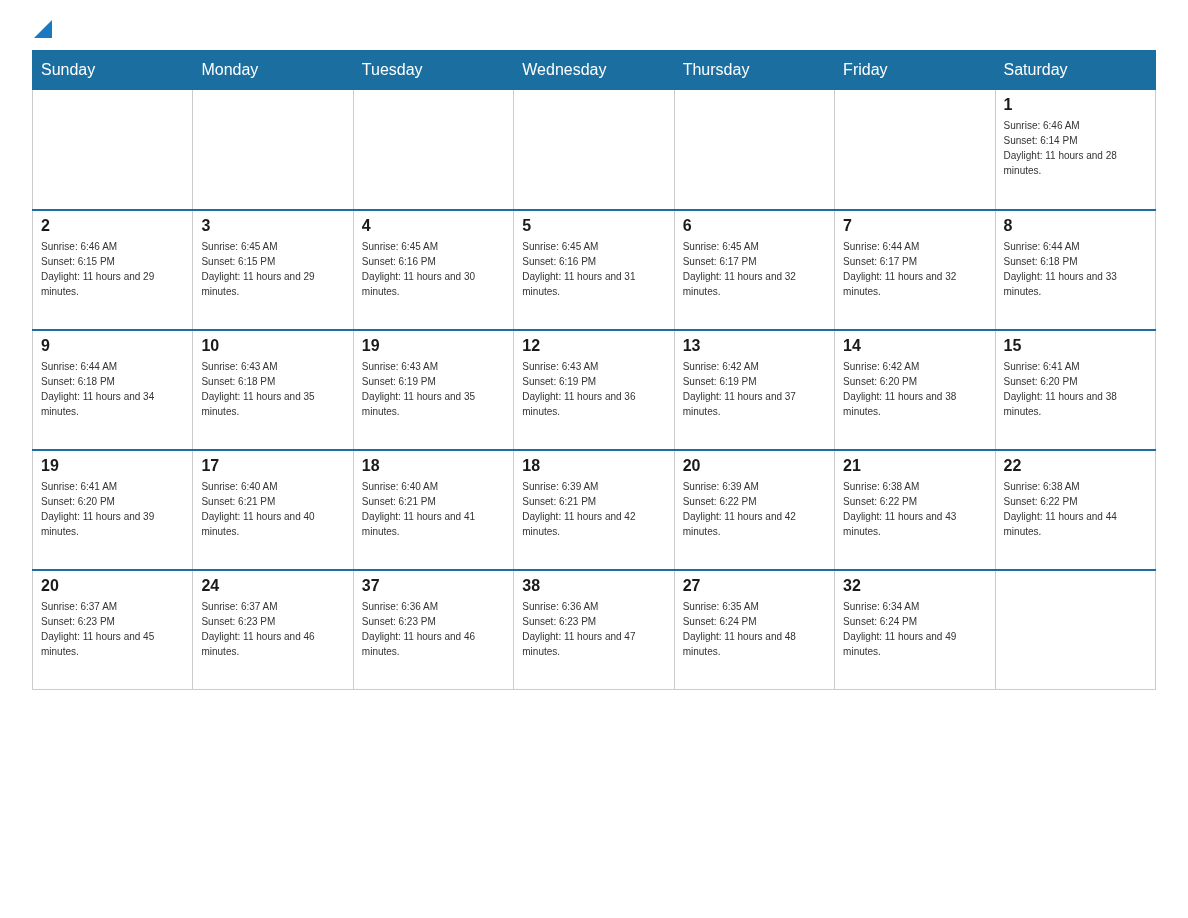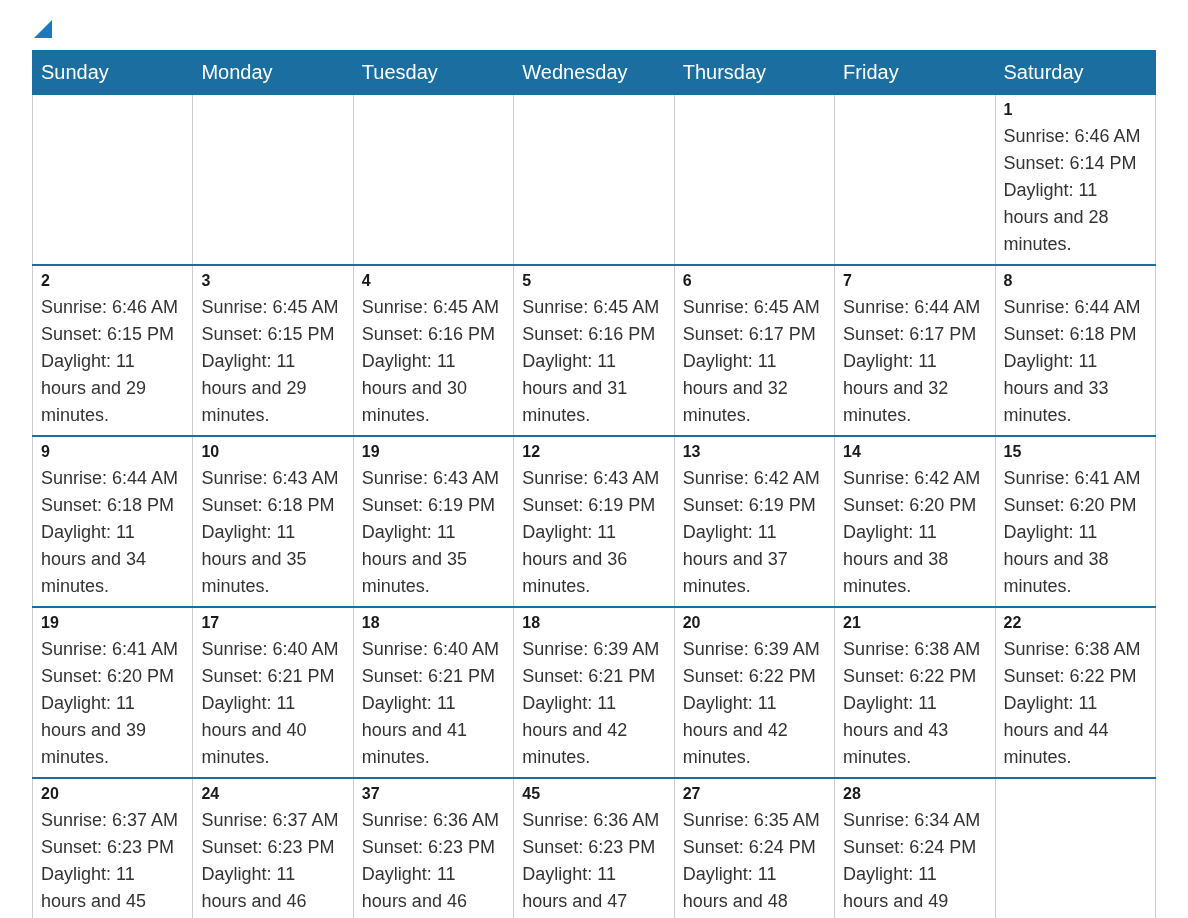--- a/index.html
+++ b/index.html
@@ -51,21 +51,21 @@
     .calendar {
       width: 100%;
       border-collapse: collapse;
       table-layout: fixed;
     }
     .calendar th {
       background-color: #1a6fa0;
       color: #fff;
       padding: 10px 8px;
       text-align: left;
-      font-size: 20px;
+      font-size: 16px;
       font-weight: normal;
       border: 1px solid #1a6fa0;
     }
     .calendar td {
       vertical-align: top;
       padding: 6px 8px;
       border: 1px solid #ccc;
       font-size: 13px;
       color: #333;
       height: 120px;
@@ -73,21 +73,21 @@
     .calendar td.empty {
       background: #fff;
     }
     .day-number {
       font-size: 16px;
       font-weight: bold;
       color: #1a1a1a;
       margin-bottom: 4px;
     }
     .day-info {
-      font-size: 18px;
+      font-size: 10px;
       color: #333;
       line-height: 1.5;
     }
     .row-divider td {
       border-top: 2px solid #1a6fa0;
     }
   </style>
 </head>
 <body>
 
@@ -231,27 +231,27 @@
         </td>
         <td>
           <div class="day-number">24</div>
           <div class="day-info">Sunrise: 6:37 AM<br>Sunset: 6:23 PM<br>Daylight: 11 hours and 46 minutes.</div>
         </td>
         <td>
           <div class="day-number">37</div>
           <div class="day-info">Sunrise: 6:36 AM<br>Sunset: 6:23 PM<br>Daylight: 11 hours and 46 minutes.</div>
         </td>
         <td>
-          <div class="day-number">45</div>
+          <div class="day-number">38</div>
           <div class="day-info">Sunrise: 6:36 AM<br>Sunset: 6:23 PM<br>Daylight: 11 hours and 47 minutes.</div>
         </td>
         <td>
           <div class="day-number">27</div>
           <div class="day-info">Sunrise: 6:35 AM<br>Sunset: 6:24 PM<br>Daylight: 11 hours and 48 minutes.</div>
         </td>
         <td>
-          <div class="day-number">28</div>
+          <div class="day-number">32</div>
           <div class="day-info">Sunrise: 6:34 AM<br>Sunset: 6:24 PM<br>Daylight: 11 hours and 49 minutes.</div>
         </td>
         <td class="empty"></td>
       </tr>
     </tbody>
 </table>
 
 </body></html>

